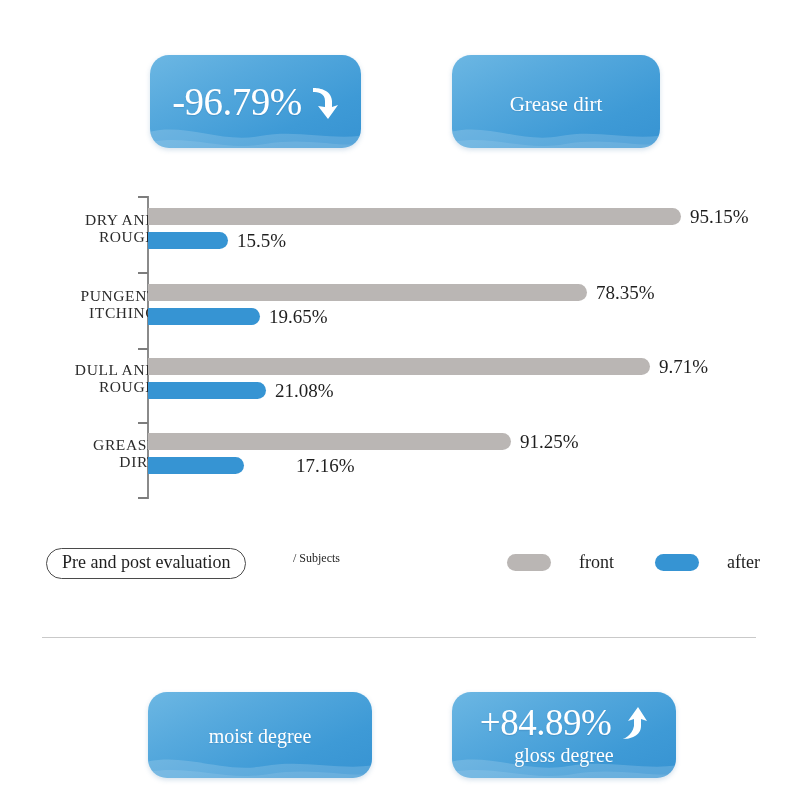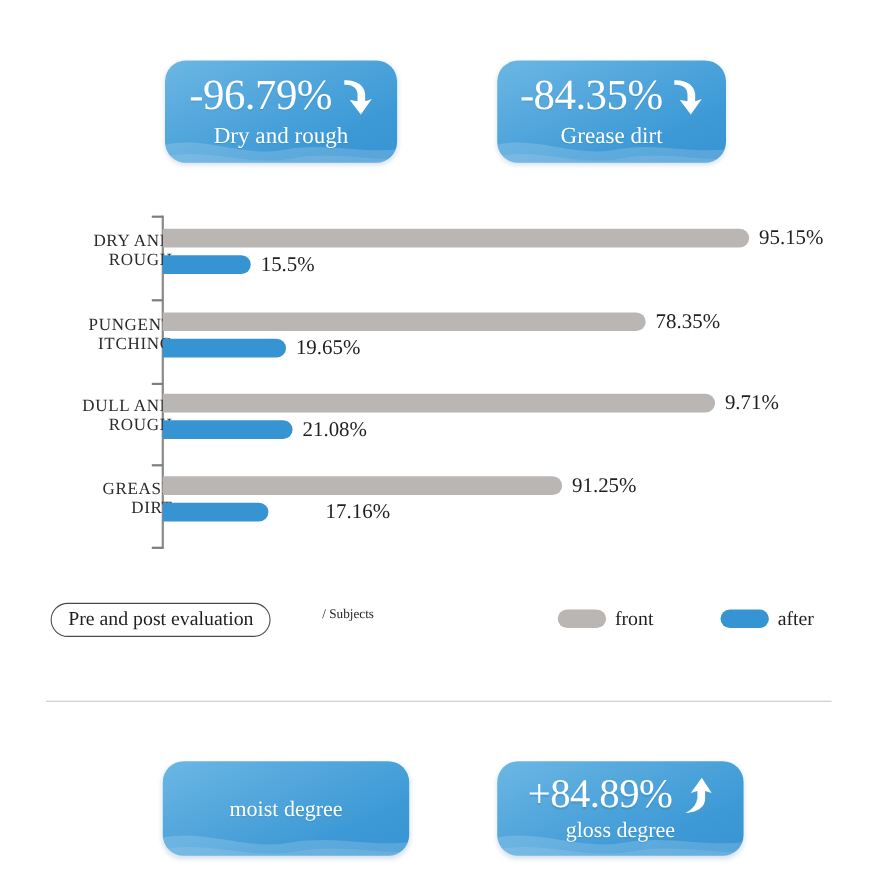--- a/index.html
+++ b/index.html
@@ -172,21 +172,21 @@
   .legend-swatch {
     width: 44px;
     height: 17px;
     border-radius: 9px;
   }
   .legend-swatch.front { background: #bab6b4; }
   .legend-swatch.after { background: #3694d3; }
   .legend-text {
     font-size: 18px;
     color: #1f1f1f;
-    margin-left: 8px;
+    margin-left: 28px;
   }
   #legend-front { left: 507px; }
   #legend-after { left: 655px; }
 
   #divider {
     position: absolute;
     left: 42px;
     top: 637px;
     width: 714px;
     height: 1px;
@@ -198,38 +198,29 @@
 
 <div class="badge" id="badge-dry-rough">
   <div class="badge-main">
     <span class="badge-value">-96.79%</span>
     <span class="badge-arrow">
       <svg viewBox="0 0 30 36">
           <path d="M4 3 C4 3 22 2 23 16 L23 22 L29 20 L19 34 L9 21 L16 22 L16 16 C16 8 9 7 4 7 Z" fill="#ffffff"></path>
         </svg>
     </span>
   </div>
-  <div class="badge-label">Dry and rough</div>
   <div class="wave">
     <svg viewBox="0 0 240 44" preserveAspectRatio="none">
       <path d="M0 20 C40 6 78 30 120 22 C162 14 200 30 240 18 L240 44 L0 44 Z" fill="rgba(255,255,255,0.16)"></path>
       <path d="M0 30 C45 18 80 38 125 30 C170 22 205 36 240 28 L240 44 L0 44 Z" fill="rgba(255,255,255,0.10)"></path>
     </svg>
   </div>
 </div>
 
 <div class="badge" id="badge-grease-dirt">
-  <div class="badge-main">
-    <span class="badge-value">-84.35%</span>
-    <span class="badge-arrow">
-      <svg viewBox="0 0 30 36">
-          <path d="M4 3 C4 3 22 2 23 16 L23 22 L29 20 L19 34 L9 21 L16 22 L16 16 C16 8 9 7 4 7 Z" fill="#ffffff"></path>
-        </svg>
-    </span>
-  </div>
   <div class="badge-label">Grease dirt</div>
   <div class="wave">
     <svg viewBox="0 0 240 44" preserveAspectRatio="none">
       <path d="M0 20 C40 6 78 30 120 22 C162 14 200 30 240 18 L240 44 L0 44 Z" fill="rgba(255,255,255,0.16)"></path>
       <path d="M0 30 C45 18 80 38 125 30 C170 22 205 36 240 28 L240 44 L0 44 Z" fill="rgba(255,255,255,0.10)"></path>
     </svg>
   </div>
 </div>
 
 <div id="chart">

